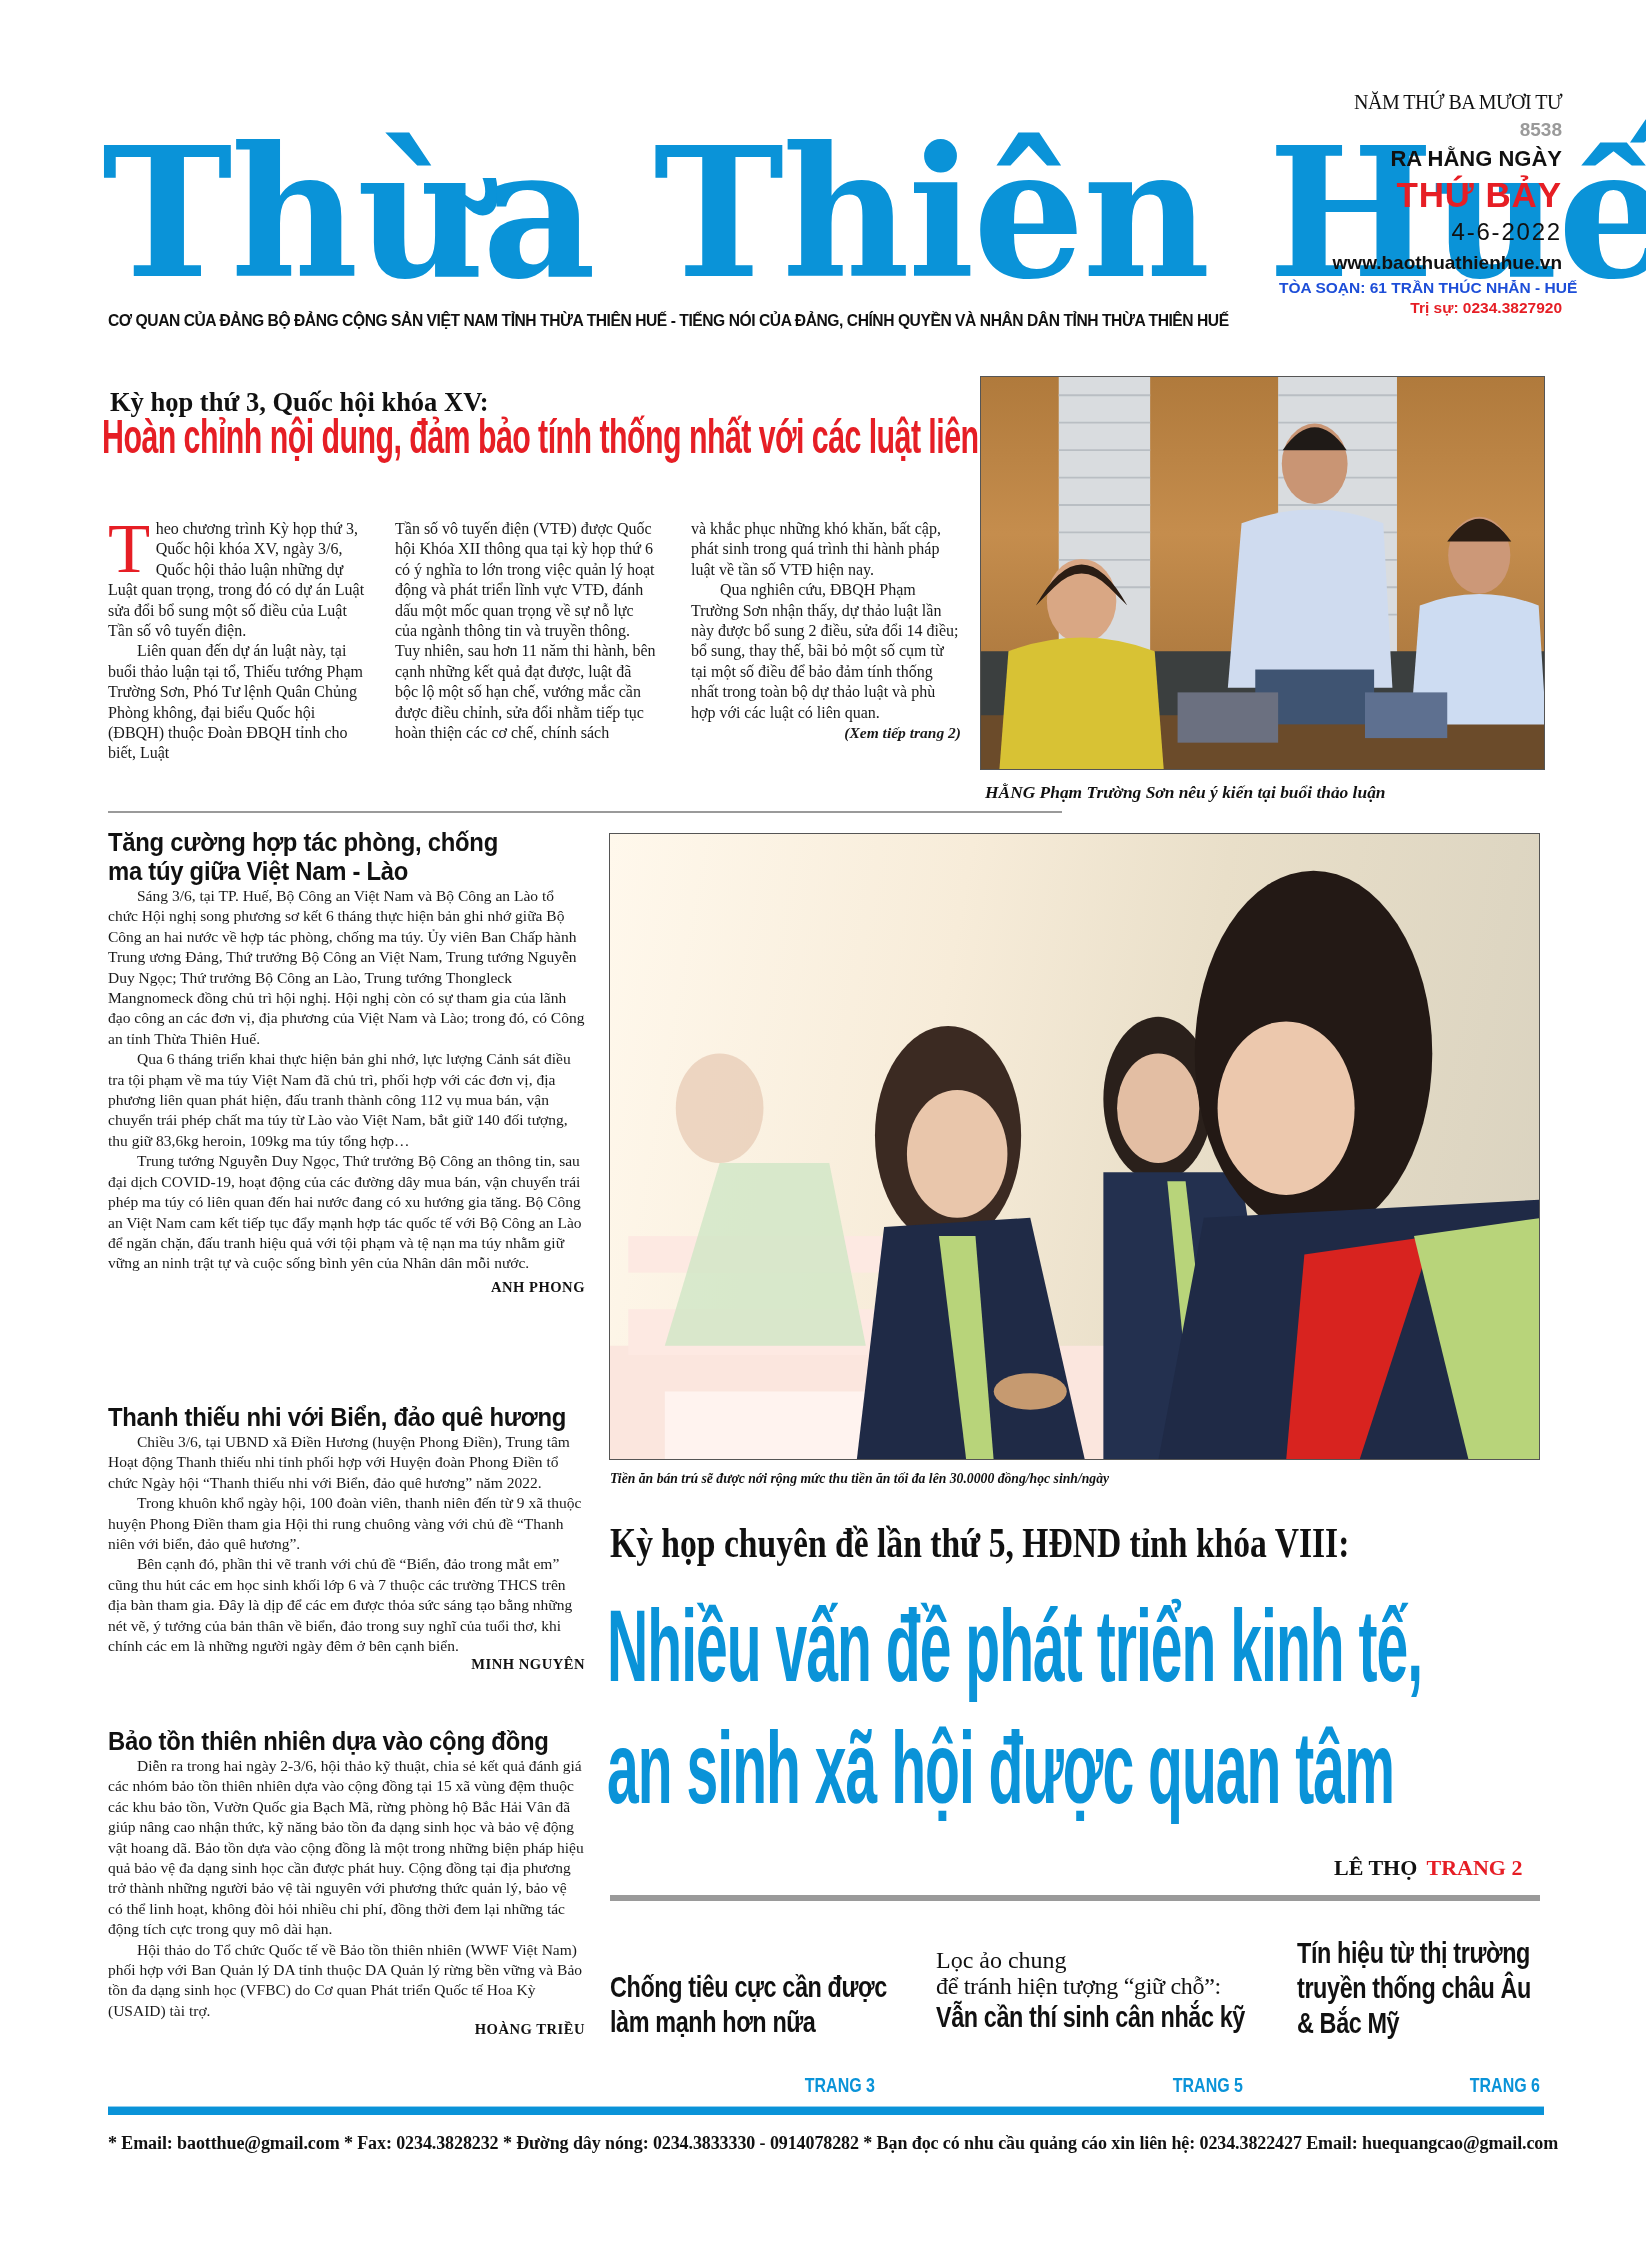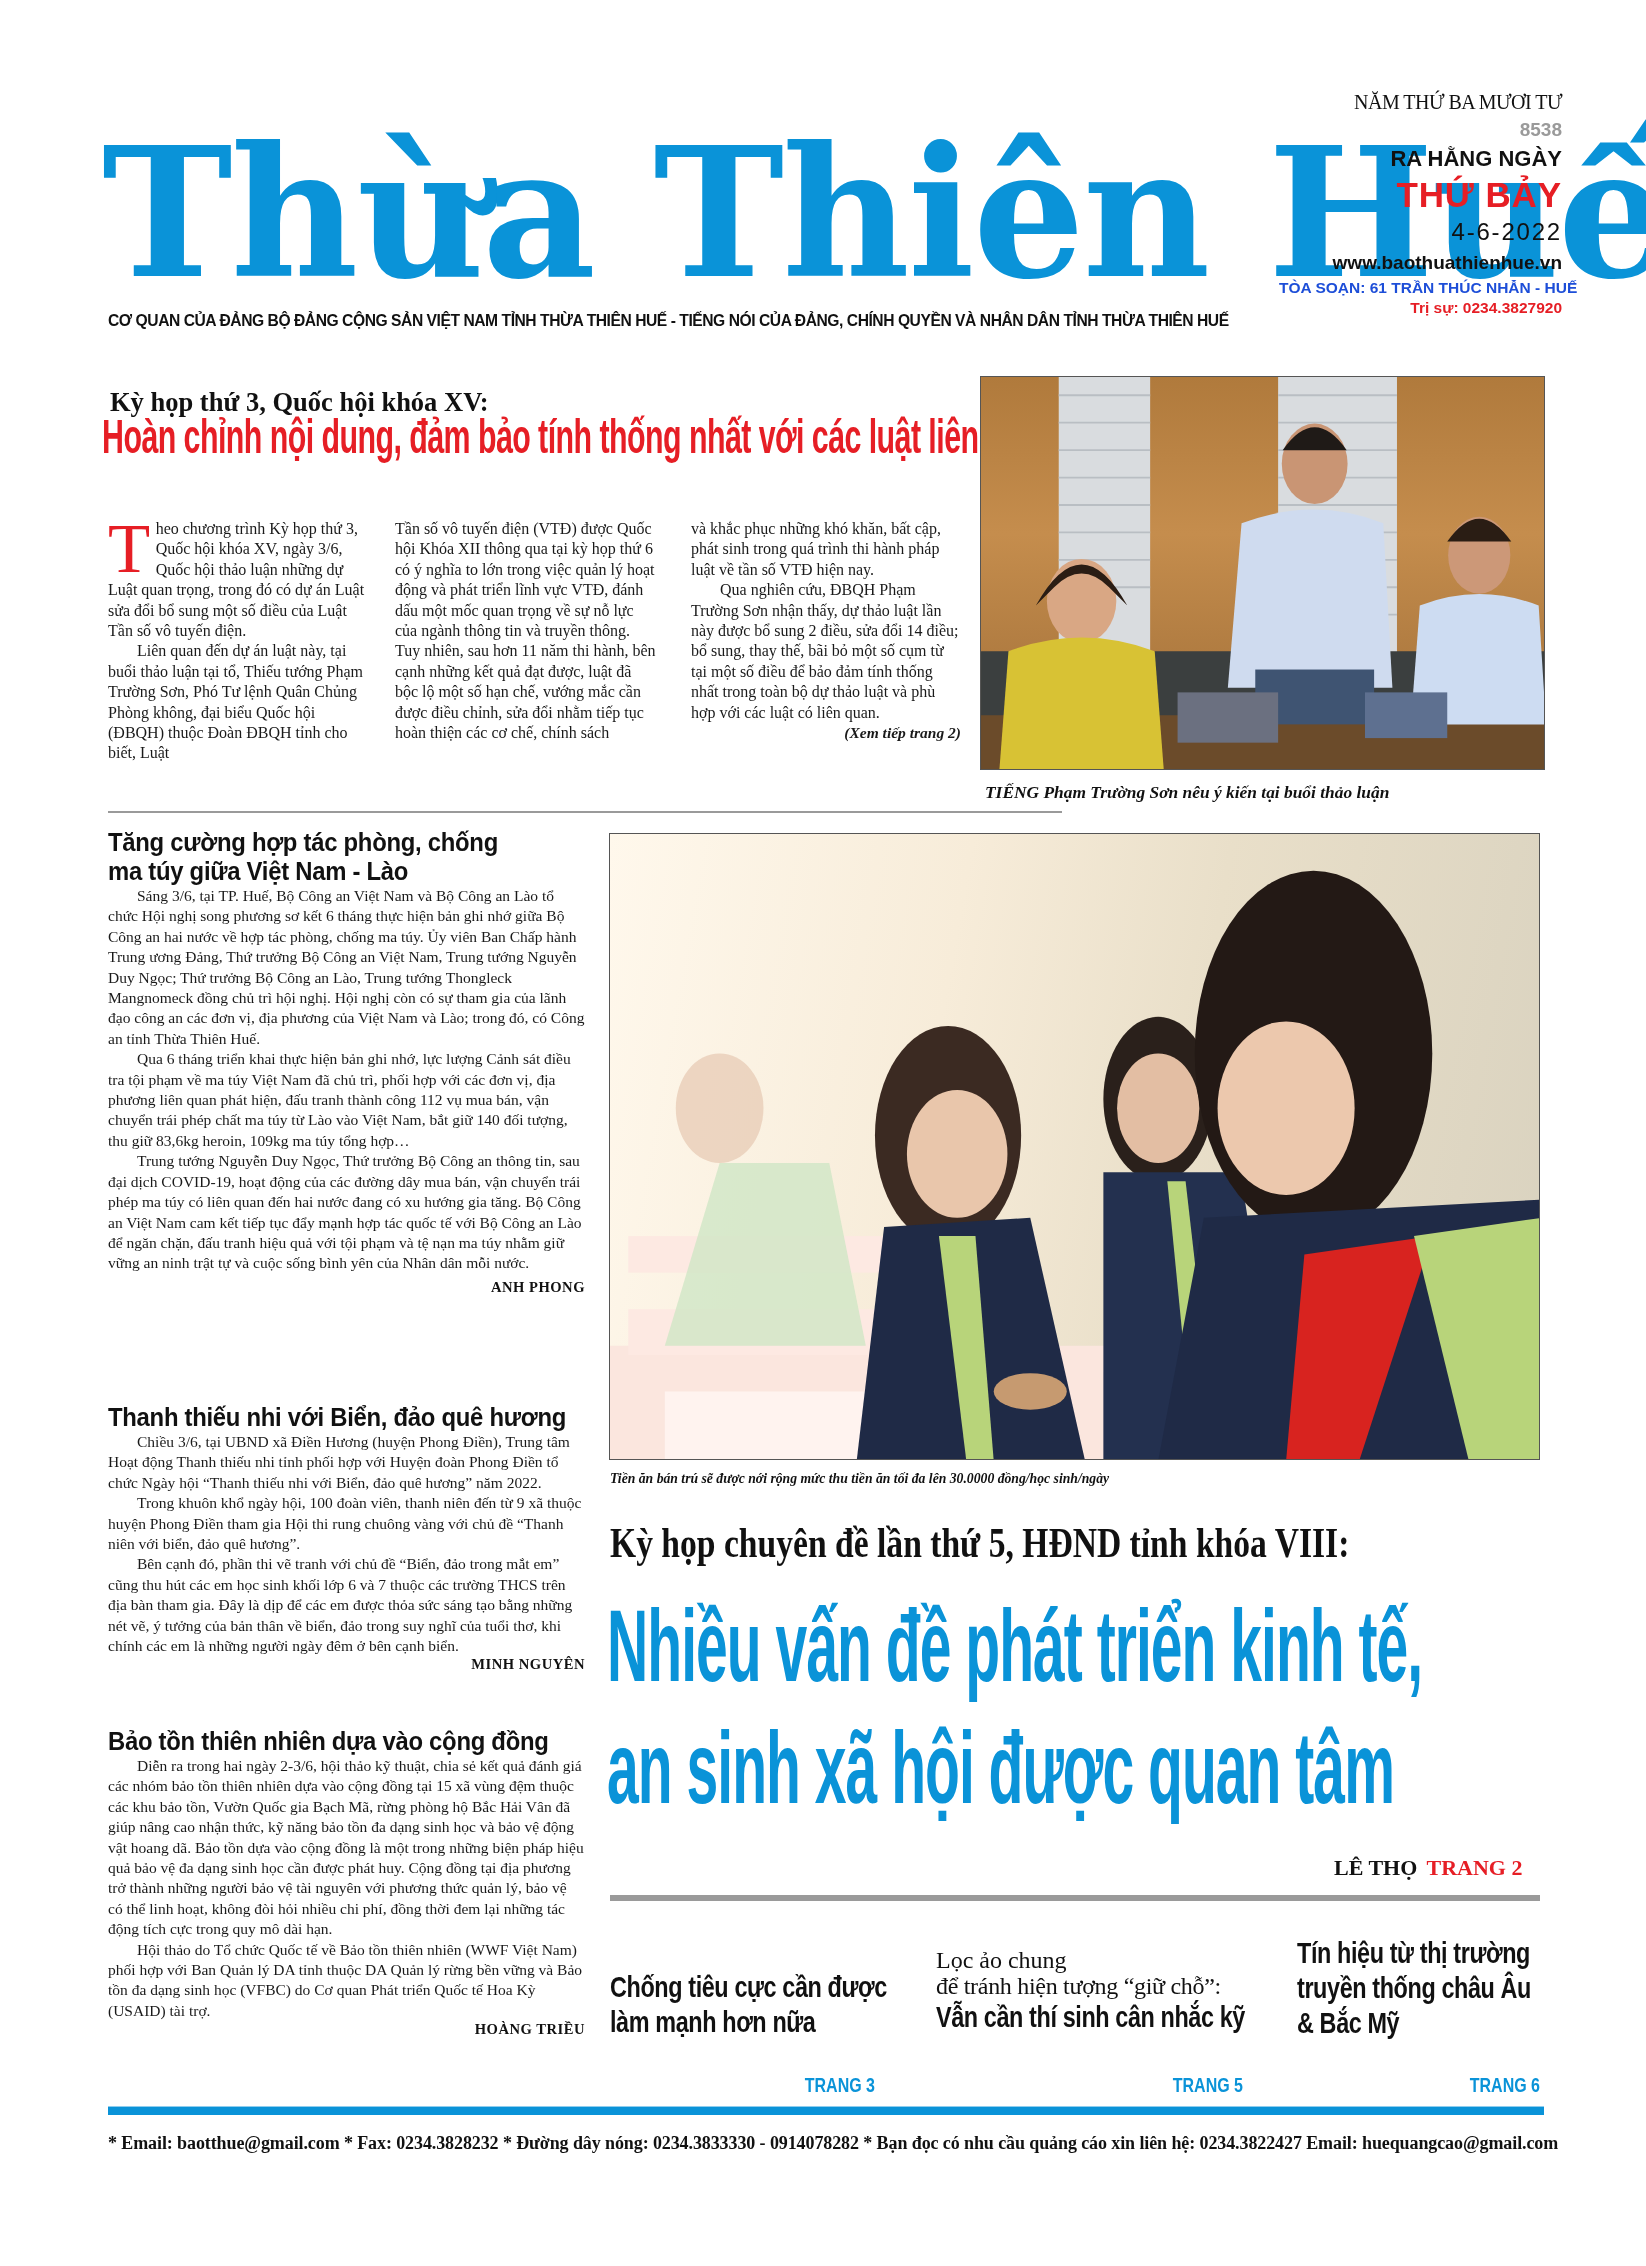--- a/index.html
+++ b/index.html
@@ -133,21 +133,21 @@
     <path d="M330 80 Q365 30 400 80 Z" fill="#1f1a17"></path>
     <path d="M270 340 L285 160 Q365 130 440 160 L450 340 Z" fill="#cfdbef"></path>
     <rect x="300" y="320" width="130" height="60" fill="#3f5472"></rect>
     <ellipse cx="545" cy="195" rx="34" ry="42" fill="#cc9878"></ellipse>
     <path d="M510 180 Q545 130 580 180 Z" fill="#2a1d14"></path>
     <path d="M470 380 L480 250 Q545 225 610 250 L618 380 Z" fill="#cddcf2"></path>
     <rect x="215" y="345" width="110" height="55" fill="#6b7080"></rect>
     <rect x="420" y="345" width="90" height="50" fill="#5e7090"></rect>
   </svg>
 </div>
-<div class="abs caption" style="left:985px; top:782px; font-size:17.4px;">TIẾNG Phạm Trường Sơn nêu ý kiến tại buổi thảo luận</div>
+<div class="abs caption" style="left:985px; top:782px; font-size:17.4px;">HẰNG Phạm Trường Sơn nêu ý kiến tại buổi thảo luận</div>
 <div class="abs hr-thin" style="left:108px; top:811px; width:954px;"></div>
 
 <div class="abs photo photo2">
   <svg width="931" height="627" viewBox="0 0 1019 686">
     <rect x="0" y="560" width="1019" height="126" fill="#fbe6de"></rect>
     <rect x="20" y="440" width="280" height="40" fill="#fde9e2"></rect>
     <rect x="20" y="520" width="340" height="50" fill="#fde9e2"></rect>
     <rect x="60" y="610" width="420" height="76" fill="#fff3ef"></rect>
     <ellipse cx="120" cy="300" rx="48" ry="60" fill="#e8cdb8" opacity="0.8"></ellipse>
     <path d="M120 360 L240 360 L280 560 L60 560 Z" fill="#cfe6c6" opacity="0.8"></path>

